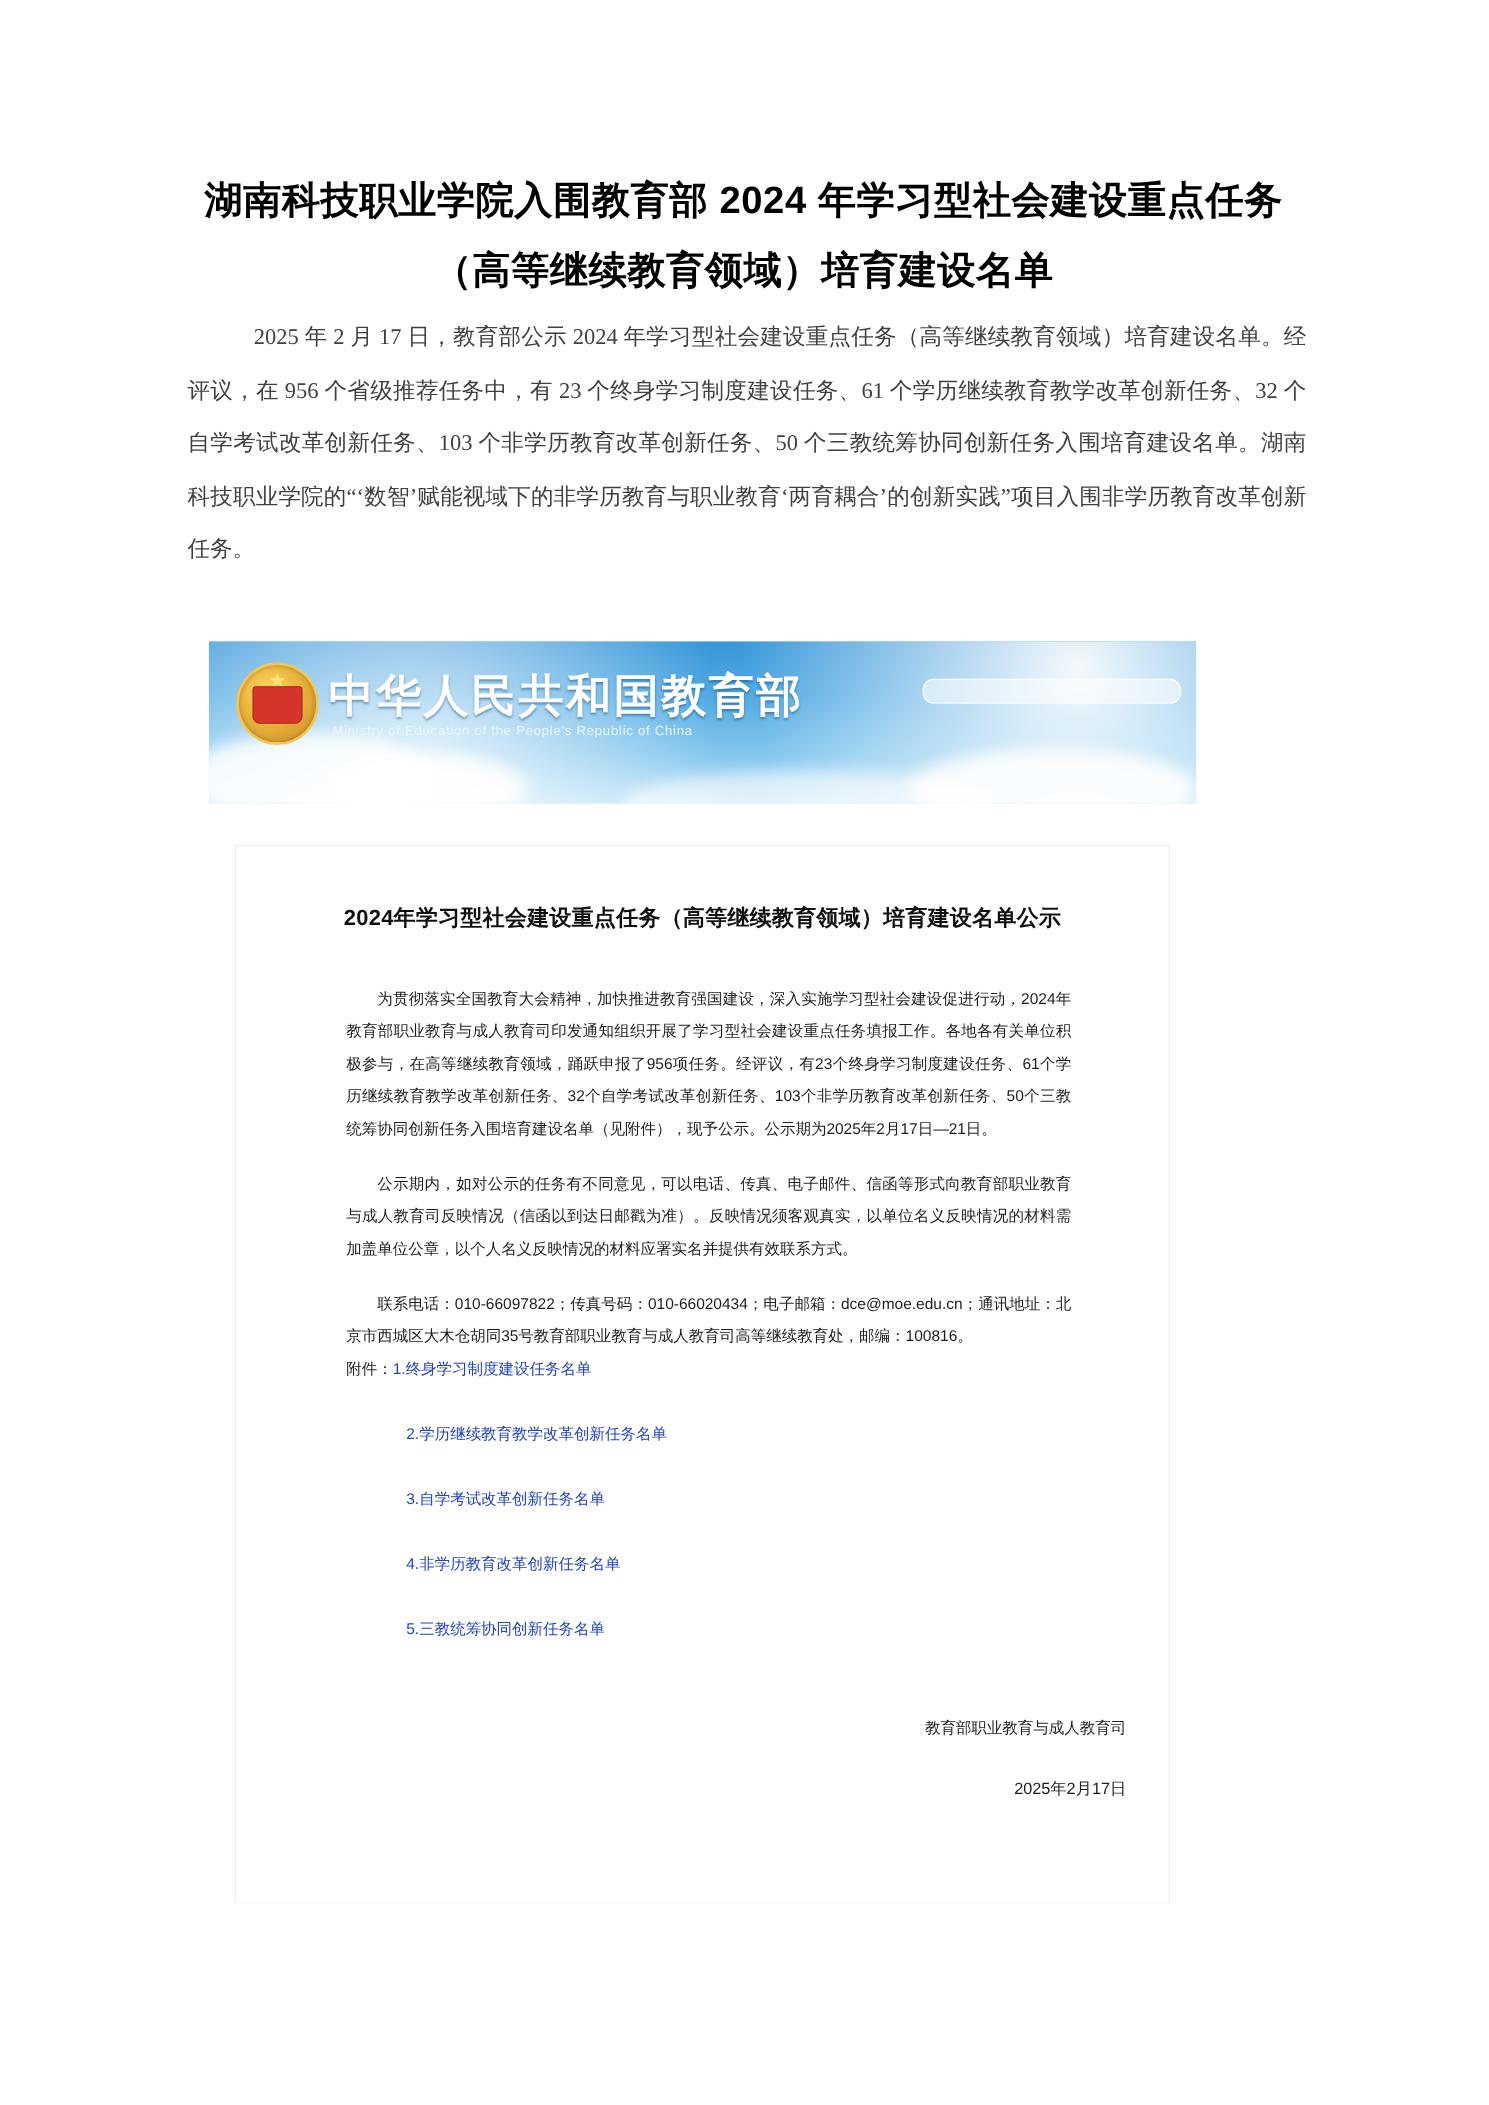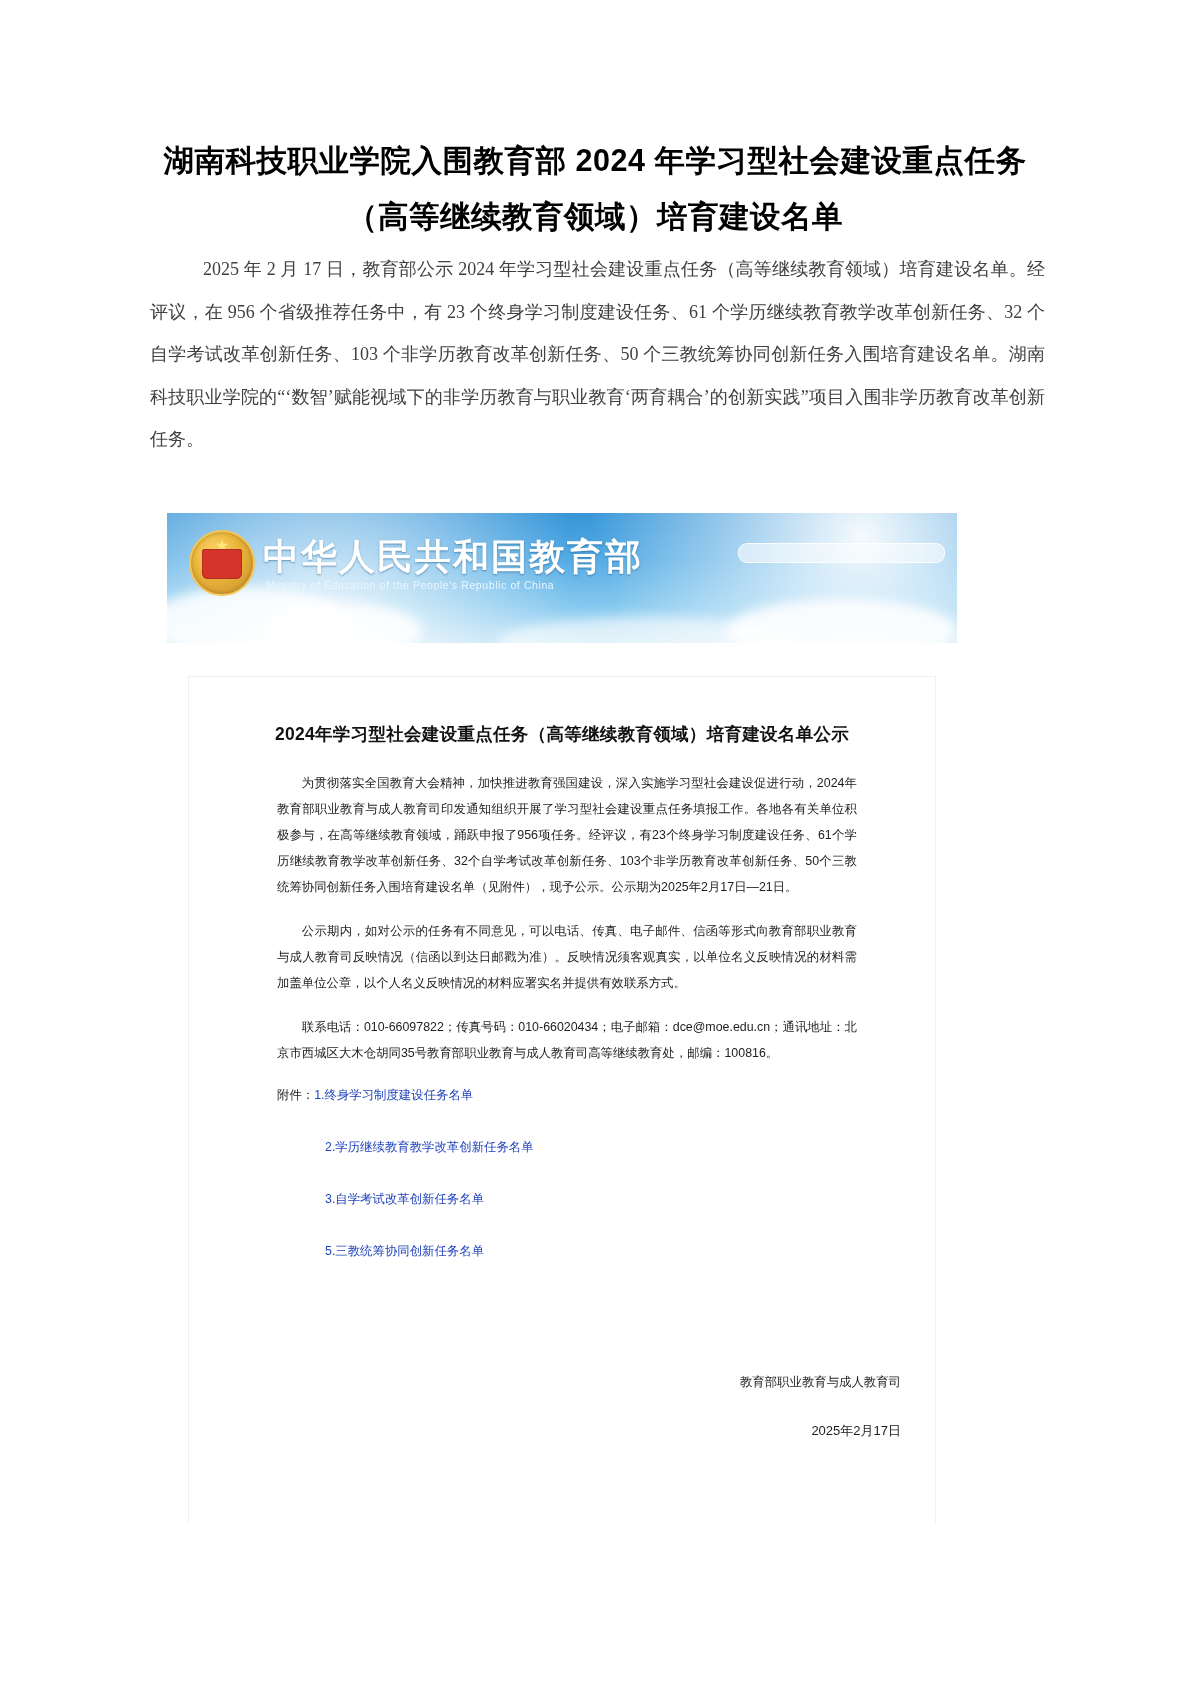--- a/index.html
+++ b/index.html
@@ -183,21 +183,21 @@
     position: absolute;
     left: 88px;
     top: 93px;
     width: 580px;
     font-family: "Liberation Sans", sans-serif;
     font-size: 12.4px;
     line-height: 26px;
     color: #1d1d1d;
     text-align: justify;
   }
-  .sheet-body p { margin: 0 0 18px 0; text-indent: 24.8px; }
+  .sheet-body p { margin: 16px 0 18px 0; text-indent: 24.8px; }
 
   .attach-wrap {
     position: absolute;
     left: 88px;
     top: 405px;
     width: 580px;
     font-family: "Liberation Sans", sans-serif;
     font-size: 12.4px;
     line-height: 26px;
   }
@@ -276,20 +276,23 @@
         <div class="attach-row">
           <span class="attach-label">附件：</span><a class="attach-link" href="#">1.终身学习制度建设任务名单</a>
         </div>
         <div class="attach-row attach-indent">
           <a class="attach-link" href="#">2.学历继续教育教学改革创新任务名单</a>
         </div>
         <div class="attach-row attach-indent">
           <a class="attach-link" href="#">3.自学考试改革创新任务名单</a>
         </div>
         <div class="attach-row attach-indent">
+          <a class="attach-link" href="#">4.非学历教育改革创新任务名单</a>
+        </div>
+        <div class="attach-row attach-indent">
           <a class="attach-link" href="#">5.三教统筹协同创新任务名单</a>
         </div>
       </div>
 
       <div class="signer">教育部职业教育与成人教育司</div>
       <div class="sign-date">2025年2月17日</div>
     </div>
 
   </div>
 </div>

